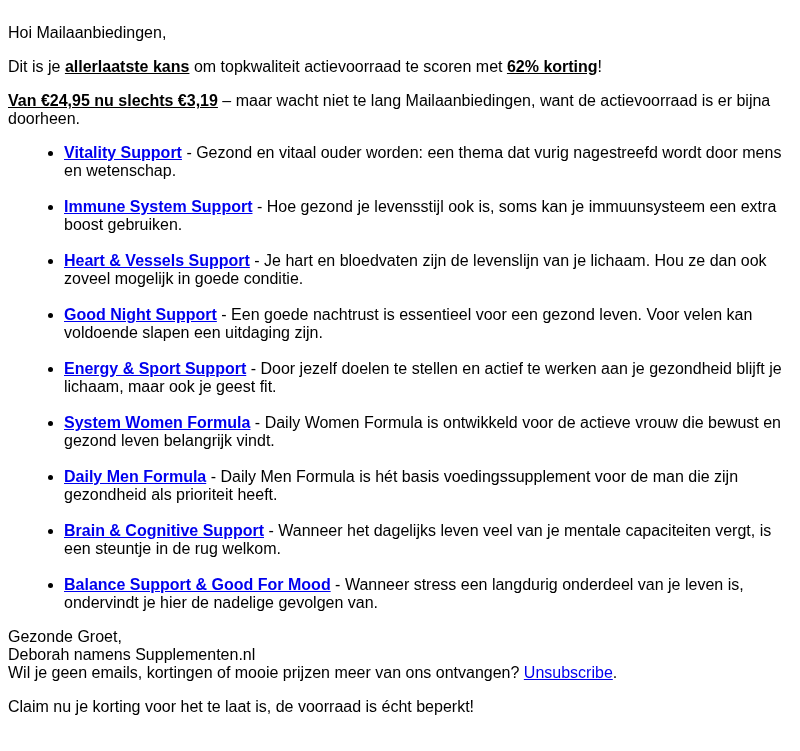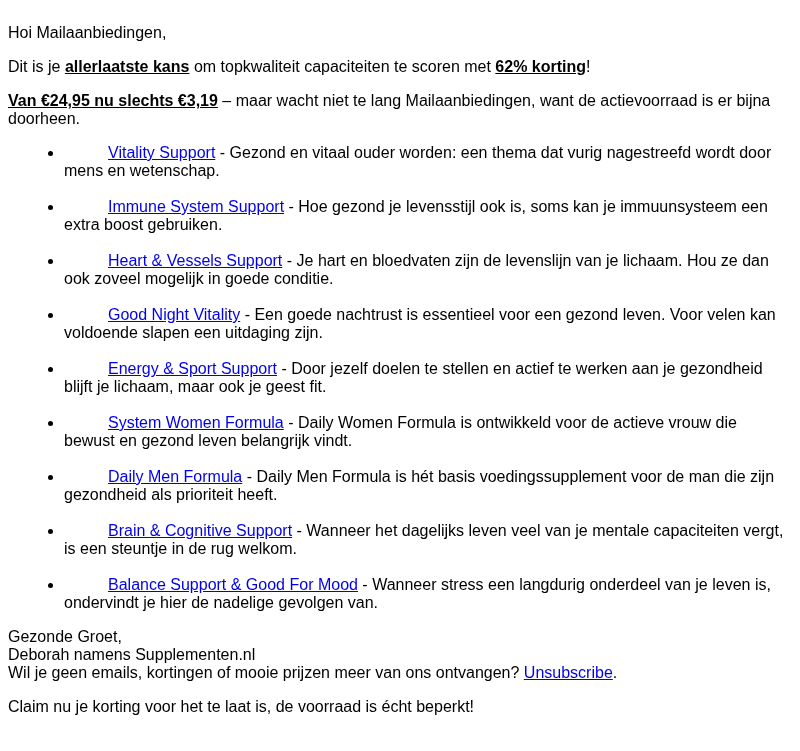--- a/index.html
+++ b/index.html
@@ -21,46 +21,46 @@
   ul.product-list {
     margin: 16px 0;
     padding-left: 56px;
   }
   ul.product-list li + li { margin-top: 18px; }
   a {
     color: var(--link);
     text-decoration: underline;
     cursor: pointer;
   }
-  .product-link { font-weight: 400; margin-left: 44px; }
+  .product-link { font-weight: 700; }
   b, strong { font-weight: 700; text-decoration: underline; }
 </style>
 </head>
 <body>
 
 <div>
 
   <p>
     <span>Hoi Mailaanbiedingen,</span>
   </p>
 
   <p>
-    <span>Dit is je </span><b>allerlaatste kans</b><span> om topkwaliteit capaciteiten te scoren met </span><b>62% korting</b><span>!</span>
+    <span>Dit is je </span><b>allerlaatste kans</b><span> om topkwaliteit actievoorraad te scoren met </span><b>62% korting</b><span>!</span>
   </p>
 
   <p>
     <b>Van €24,95 nu slechts €3,19</b><span> – maar wacht niet te lang Mailaanbiedingen, want de actievoorraad is er bijna doorheen.</span>
   </p>
 
 
   <ul class="product-list">
     <li><a class="product-link" href="#">Vitality Support</a><span> - Gezond en vitaal ouder worden: een thema dat vurig nagestreefd wordt door mens en wetenschap.</span></li>
       <li><a class="product-link" href="#">Immune System Support</a><span> - Hoe gezond je levensstijl ook is, soms kan je immuunsysteem een extra boost gebruiken.</span></li>
       <li><a class="product-link" href="#">Heart &amp; Vessels Support</a><span> - Je hart en bloedvaten zijn de levenslijn van je lichaam. Hou ze dan ook zoveel mogelijk in goede conditie.</span></li>
-      <li><a class="product-link" href="#">Good Night Vitality</a><span> - Een goede nachtrust is essentieel voor een gezond leven. Voor velen kan voldoende slapen een uitdaging zijn.</span></li>
+      <li><a class="product-link" href="#">Good Night Support</a><span> - Een goede nachtrust is essentieel voor een gezond leven. Voor velen kan voldoende slapen een uitdaging zijn.</span></li>
       <li><a class="product-link" href="#">Energy &amp; Sport Support</a><span> - Door jezelf doelen te stellen en actief te werken aan je gezondheid blijft je lichaam, maar ook je geest fit.</span></li>
       <li><a class="product-link" href="#">System Women Formula</a><span> - Daily Women Formula is ontwikkeld voor de actieve vrouw die bewust en gezond leven belangrijk vindt.</span></li>
       <li><a class="product-link" href="#">Daily Men Formula</a><span> - Daily Men Formula is hét basis voedingssupplement voor de man die zijn gezondheid als prioriteit heeft.</span></li>
       <li><a class="product-link" href="#">Brain &amp; Cognitive Support</a><span> - Wanneer het dagelijks leven veel van je mentale capaciteiten vergt, is een steuntje in de rug welkom.</span></li>
       <li><a class="product-link" href="#">Balance Support &amp; Good For Mood</a><span> - Wanneer stress een langdurig onderdeel van je leven is, ondervindt je hier de nadelige gevolgen van.</span></li>
   </ul>
 
   <p>
     <span>Gezonde Groet,</span><br>
     <span>Deborah namens Supplementen.nl</span><br>

